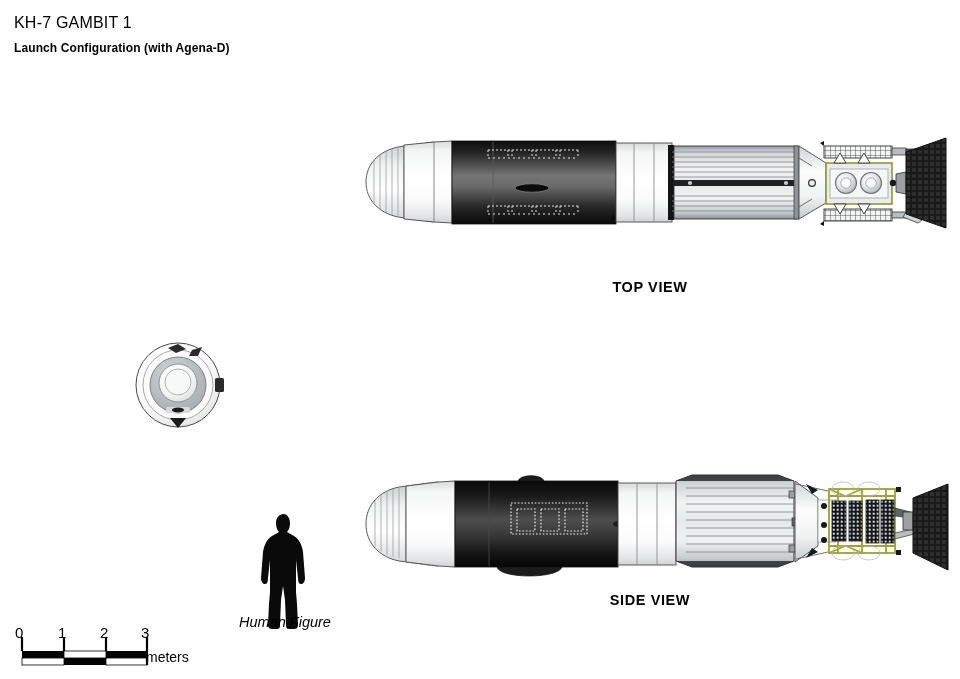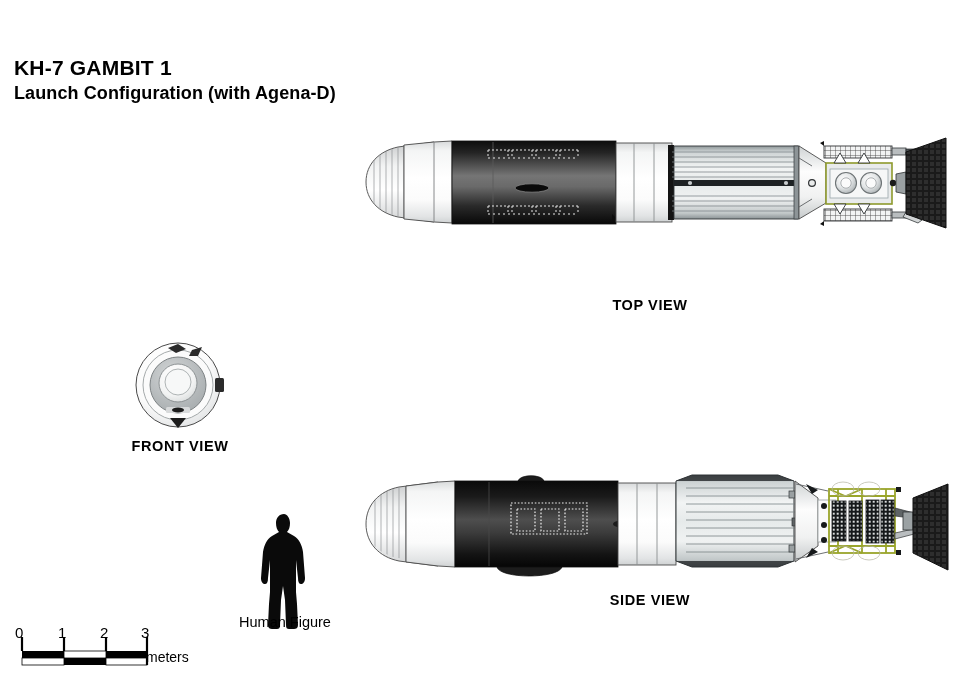--- a/index.html
+++ b/index.html
@@ -20,54 +20,54 @@
     left: 0; top: 0;
     width: 960px;
     height: 679px;
   }
   .title-block {
     position: absolute;
     left: 14px;
     top: 10px;
   }
   .title-main {
-    font-size: 21px;
-    font-weight: bold;
+    font-size: 16px;
+    font-weight: normal;
     letter-spacing: 0.2px;
     line-height: 26px;
     white-space: nowrap;
-    margin-top: 45px;
   }
   .title-sub {
-    font-size: 18px;
+    font-size: 12px;
     font-weight: bold;
     letter-spacing: 0.1px;
     line-height: 24px;
     white-space: nowrap;
   }
   .view-label {
     position: absolute;
     font-size: 14.5px;
     font-weight: bold;
     letter-spacing: 0.6px;
     white-space: nowrap;
     text-align: center;
   }
-  .label-top-view { left: 545px; top: 297px; width: 210px; }
+  .label-top-view { left: 545px; top: 279px; width: 210px; }
   .label-side-view { left: 545px; top: 592px; width: 210px; }
   .label-front-view { left: 95px; top: 438px; width: 170px; }
   .human-caption {
     position: absolute;
     left: 205px;
     top: 613px;
     width: 160px;
     text-align: center;
     font-size: 14.5px;
     line-height: 19px;
     white-space: nowrap;
+    font-style: italic;
   }
   .scale-units {
     position: absolute;
     left: 146px;
     top: 649px;
     font-size: 14px;
     text-align: right;
   }
   svg { display: block; }
   .svg-layer {
@@ -497,19 +497,18 @@
   </svg>
 
   <div style="position:absolute;left:15px;top:624px;font-size:15px;">0</div>
   <div style="position:absolute;left:58px;top:624px;font-size:15px;">1</div>
   <div style="position:absolute;left:100px;top:624px;font-size:15px;">2</div>
   <div style="position:absolute;left:141px;top:624px;font-size:15px;">3</div>
   <div class="scale-units">meters</div>
 
   <div class="view-label label-top-view">TOP VIEW</div>
   <div class="view-label label-side-view">SIDE VIEW</div>
-  <div class="view-label label-front-view">FRONT VIEW</div>
 
   <div class="human-caption">
     <div>Human Figure</div>
   </div>
 
 </div>
 
 </body></html>

